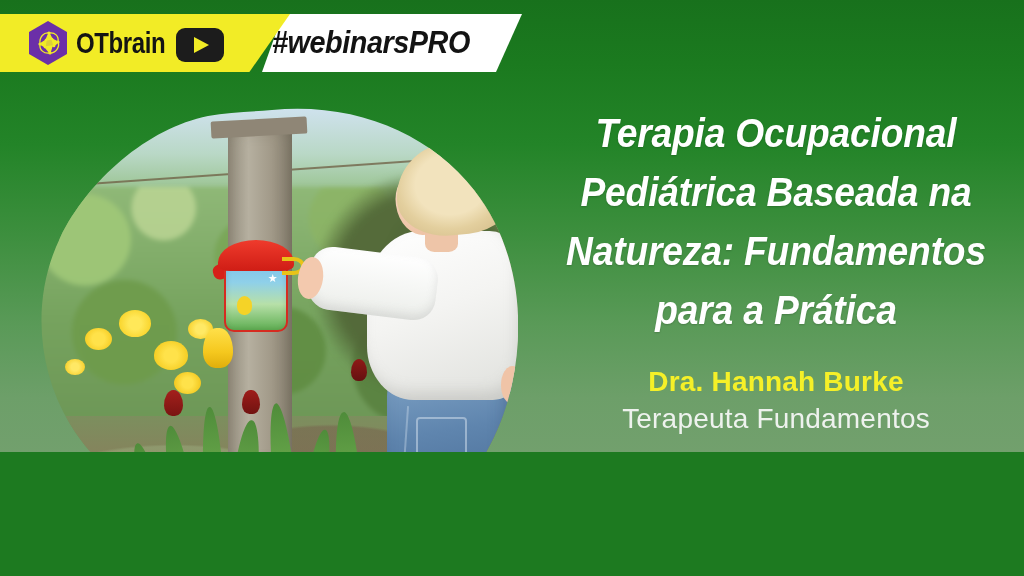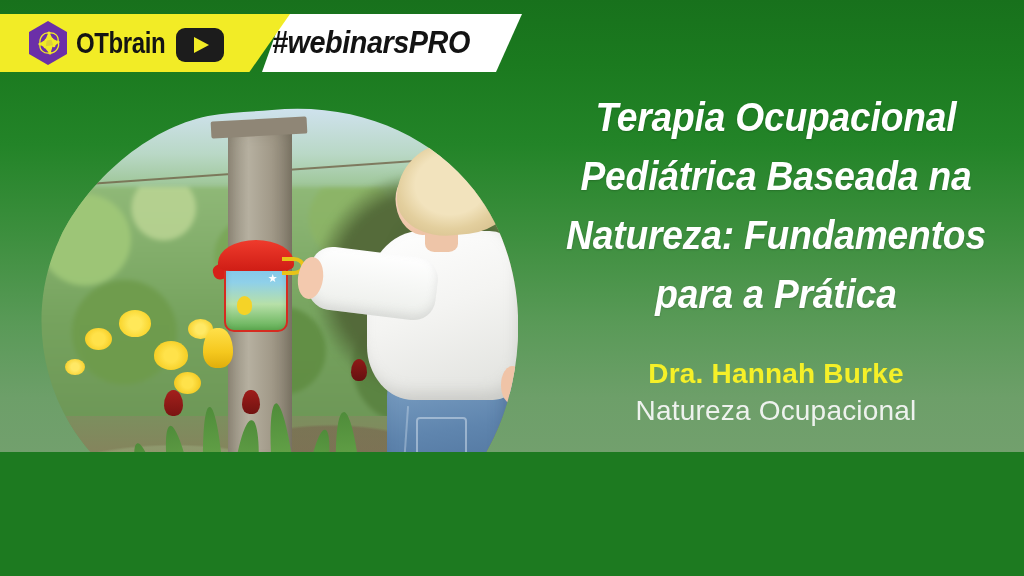--- a/index.html
+++ b/index.html
@@ -285,39 +285,39 @@
   }
   .c-jeans .seam {
     position:absolute; left:12%; top:20%; width:2px; height:66%;
     background:rgba(220,232,244,0.35);
     transform:rotate(4deg);
   }
 
   
   .right-col {
     position:absolute;
-    left:530px; top:88px;
+    left:530px; top:104px;
     width:492px;
     z-index:6;
     text-align:center;
   }
   .title {
     font-family:"Liberation Sans", sans-serif;
     font-weight:bold;
     font-style:italic;
     font-size:40px;
     line-height:59px;
     color:#ffffff;
     letter-spacing:-0.2px;
     transform:scaleX(0.93);
     text-shadow:0 1px 2px rgba(0,0,0,0.18);
   }
   .title .tl { display:block; white-space:nowrap; }
 
-  .speaker-block { margin-top:32px; }
+  .speaker-block { margin-top:24px; }
   .speaker-name {
     font-family:"Liberation Sans", sans-serif;
     font-weight:bold;
     font-size:28px;
     line-height:36px;
     color:#f5f028;
     letter-spacing:0.2px;
   }
   .speaker-role {
     font-family:"Liberation Sans", sans-serif;
@@ -427,17 +427,17 @@
   <div class="right-col">
     <div class="title">
       <span class="tl">Terapia Ocupacional</span>
       <span class="tl">Pediátrica Baseada na</span>
       <span class="tl">Natureza: Fundamentos</span>
       <span class="tl">para a Prática</span>
     </div>
 
     <div class="speaker-block">
       <div class="speaker-name">Dra. Hannah Burke</div>
-      <div class="speaker-role">Natureza Ocupacional</div>
+      <div class="speaker-role">Terapeuta Fundamentos</div>
     </div>
   </div>
 
 </div>
 
 </body></html>

